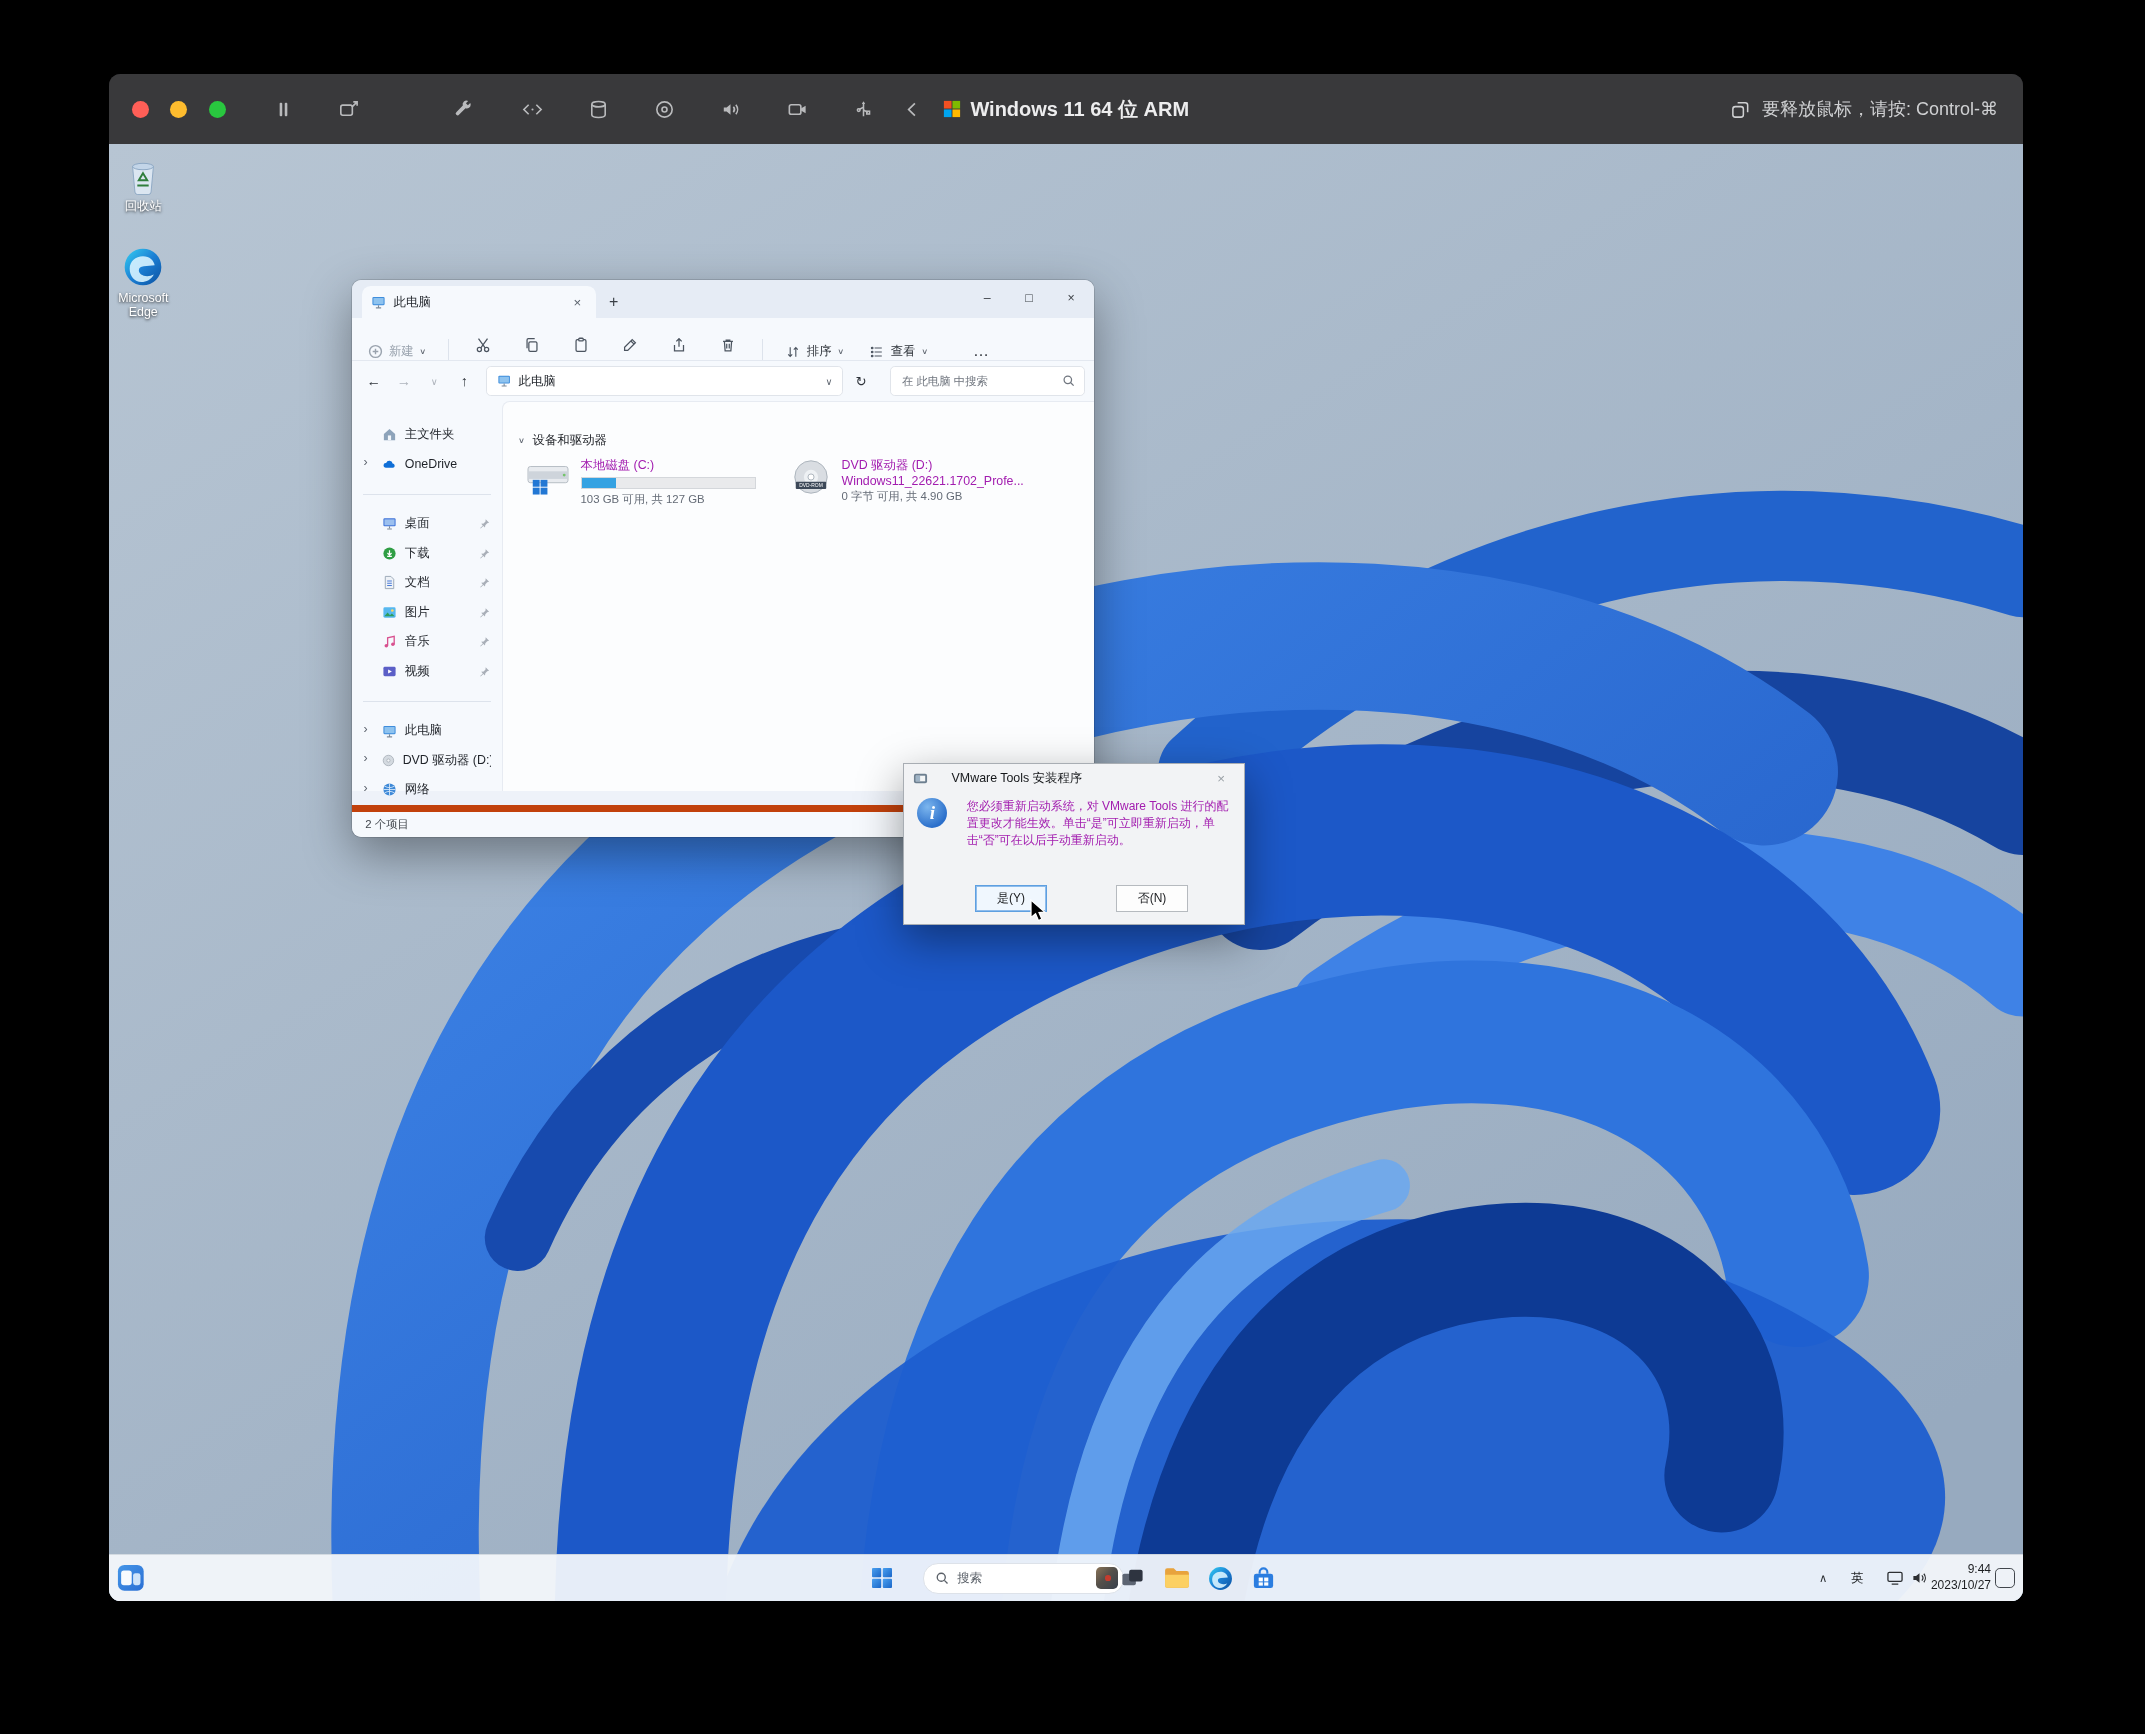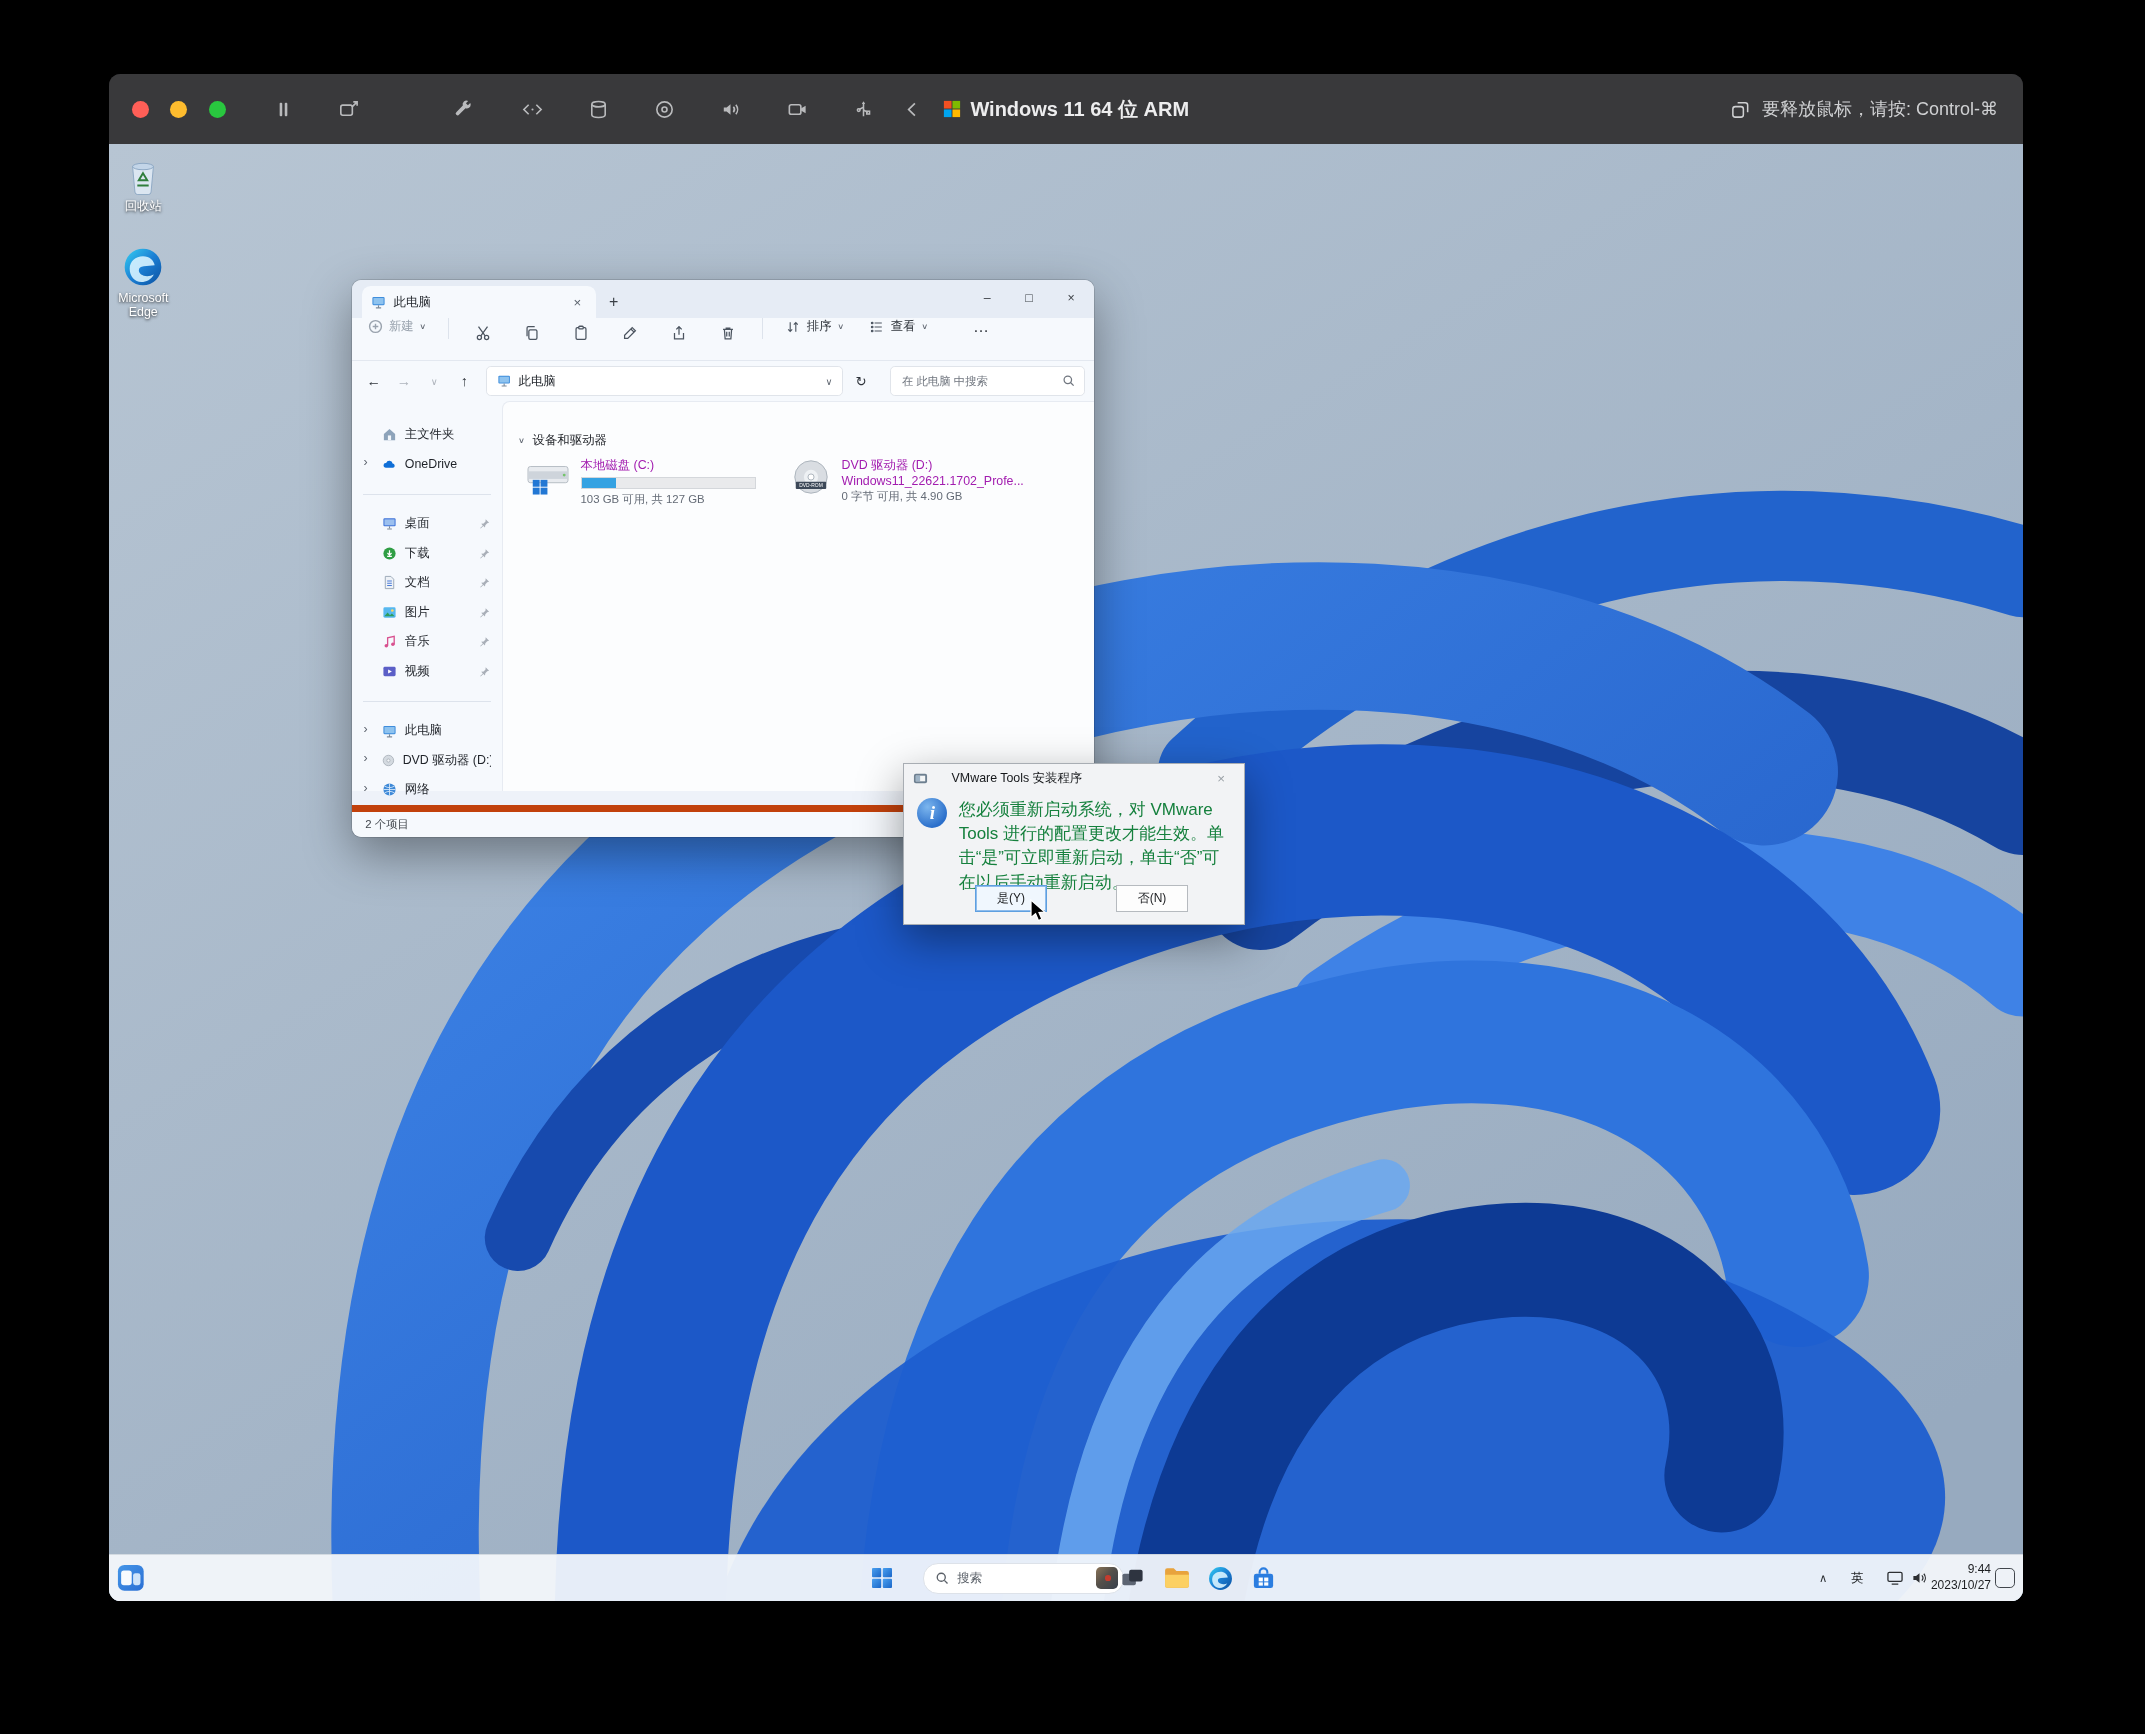--- a/index.html
+++ b/index.html
@@ -32,21 +32,21 @@
       box-shadow:0 17px 48px rgba(0,0,0,.38),0 0 0 1px rgba(0,0,0,.12);display:flex;flex-direction:column;
       overflow:hidden;z-index:2;font-size:12.4px;color:#1f2329;}
   .extabs{height:38px;display:flex;align-items:flex-end;padding-left:9.5px;position:relative;background:#e6ecf5;}
   .extab{height:32px;width:215px;background:#f6f9fd;border-radius:8.6px 8.6px 0 0;display:flex;align-items:center;
          padding:0 9.5px;gap:7.6px;}
   .tabclose{margin-left:auto;color:#5c646e;font-size:13.3px;width:17px;text-align:center;}
   .tabplus{width:28.5px;height:28.5px;margin:0 0 1.9px 3.8px;display:flex;align-items:center;justify-content:center;
            color:#3a3f46;font-size:16px;}
   .wcs{position:absolute;right:1.9px;top:0;height:36px;display:flex;}
   .wc{width:42px;height:36px;display:flex;align-items:center;justify-content:center;font-size:12.4px;color:#3c4046;}
-  .cmdbar{height:42px;background:#f6f9fd;display:flex;align-items:flex-start;padding:0 13.3px;gap:19px;
+  .cmdbar{height:42px;background:#f6f9fd;display:flex;align-items:flex-end;padding:0 13.3px;gap:19px;
           border-bottom:1px solid #e3e8f0;}
   .cmd{display:flex;align-items:center;gap:5.7px;color:#2f343b;padding:0 2.9px;}
   .cmd.dim{color:#9aa3ae;}
   .cmdic{width:30px;height:30px;display:flex;align-items:center;justify-content:center;color:#4c5560;border-radius:4.8px;}
   .cmdic svg{width:18px;height:18px;}
   .chev{font-size:9.5px;color:#5f6670;transform:scaleY(.8);}
   .vdiv{width:1px;height:21px;background:#dde3ec;}
   .cmdmore{margin-left:23px;color:#2f343b;font-size:16px;letter-spacing:1.9px;}
   .addr{height:40px;background:#f6f9fd;display:flex;align-items:center;padding:0 9.5px;gap:5.7px;}
   .nav{width:26px;height:26px;display:flex;align-items:center;justify-content:center;font-size:14.3px;color:#2f343b;border-radius:4.8px;}
@@ -81,21 +81,21 @@
   
   .dlg{position:absolute;left:794px;top:619px;width:340px;height:160px;background:#f2f3f5;
        border:1px solid #a8adb3;box-shadow:0 15px 42px rgba(0,0,0,.4);z-index:3;}
   .dlgtitle{height:28.5px;display:flex;align-items:center;padding:0 8.6px;gap:24px;font-size:12.4px;color:#16181b;}
   .dlgx{margin-left:auto;color:#9aa0a6;font-size:13.3px;width:28.5px;text-align:center;}
   .dlgbody{display:flex;padding:5.7px 15px 0 13.3px;gap:11.4px;}
   .info{width:30px;height:30px;border-radius:50%;flex:none;
         background:radial-gradient(circle at 35% 30%,#7cb6ee,#2b6fcb 72%);
         color:#fff;font-family:"Liberation Serif","DejaVu Serif",serif;font-style:italic;font-weight:bold;
         font-size:19px;display:flex;align-items:center;justify-content:center;}
-  .dlgmsg{color:#15803d;line-height:1.42;font-size:17px;}
+  .dlgmsg{color:#a21caf;line-height:1.42;font-size:12px;margin-left:8px;}
   .dbtn{position:absolute;bottom:12.4px;width:70px;height:25px;display:flex;align-items:center;justify-content:center;
         font-size:12px;background:#fdfdfd;border:1px solid #b6babf;color:#1a1c1f;}
   .dbtn.yes{left:71px;background:#f0f7fe;border:1px solid #5e9fe0;box-shadow:inset 0 0 0 1px #8ebcec;}
   .dbtn.no{left:212px;}
   
   .tb{position:absolute;left:0;bottom:0;width:100%;height:46px;background:rgba(243,247,251,.94);
       border-top:1px solid rgba(160,172,184,.35);z-index:4;}
   .tbi{position:absolute;top:9.5px;width:27px;height:27px;display:flex;align-items:center;justify-content:center;border-radius:4.8px;}
   .tbsearch{position:absolute;left:814px;top:7.6px;width:183px;height:29.5px;background:#fff;border:1px solid #dde2e9;
             border-radius:15px;display:flex;align-items:center;padding:0 4.8px 0 11.4px;gap:7.6px;font-size:12.4px;color:#5a6068;}

